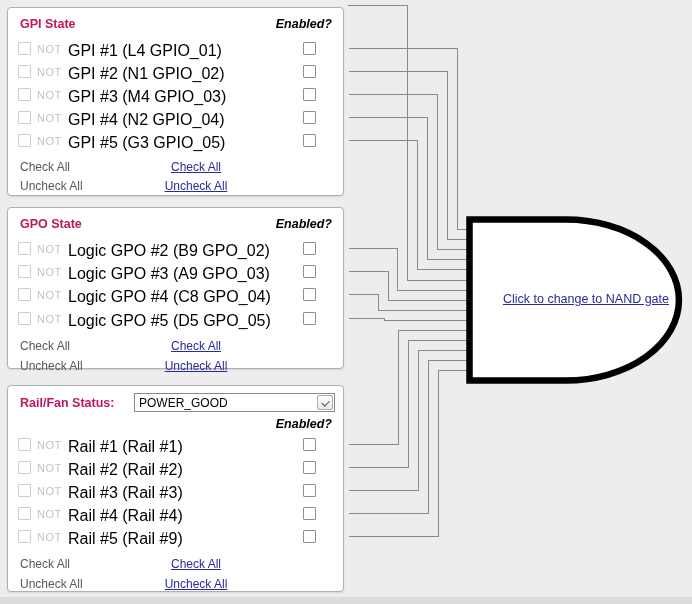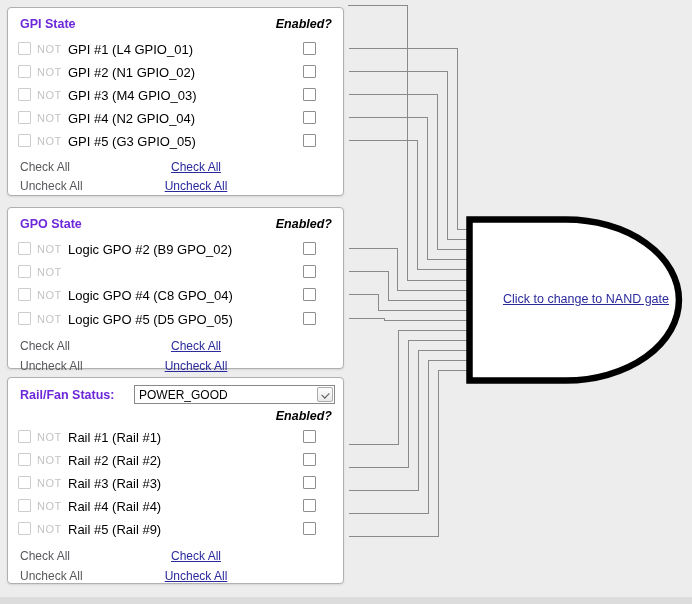--- a/index.html
+++ b/index.html
@@ -11,42 +11,42 @@
   }
   #wiring{position:absolute;left:0;top:0;z-index:1;}
   .panel{
     position:absolute;left:7px;width:337px;
     background:#ffffff;border:1px solid #b0b0b0;border-radius:4px;
     box-shadow:0 1px 2px rgba(0,0,0,0.10);
     z-index:2;box-sizing:border-box;
   }
   #gpi-panel{top:7px;height:189px;}
   #gpo-panel{top:207px;height:162px;}
-  #rail-panel{top:377px;height:207px;}
+  #rail-panel{top:385px;height:207px;}
   .panel-title{
     position:absolute;left:12px;top:8px;height:16px;line-height:16px;
-    font-size:12.5px;font-weight:bold;color:#6d28d9;white-space:nowrap;
+    font-size:12.5px;font-weight:bold;color:#be185d;white-space:nowrap;
   }
   .enabled-header{
     position:absolute;right:11px;height:16px;line-height:16px;
     font-size:12.5px;font-weight:bold;color:#000;font-style:italic;
   }
   .row{position:absolute;left:10px;width:322px;height:20px;}
   .cb{
     position:absolute;top:3px;width:13px;height:13px;box-sizing:border-box;
     background:#fff;border:1px solid #8f8f8f;border-radius:1px;
   }
   .not-cb{left:0;border-color:#cdcdcd;}
   .en-cb{left:285px;}
   .not-txt{
     position:absolute;left:19px;top:4px;font-size:11px;color:#c3c3c3;
     letter-spacing:0.5px;
   }
   .row-label{
-    position:absolute;left:50px;top:3px;font-size:13px;color:#000;
+    position:absolute;left:50px;top:3px;font-size:16px;color:#000;
     white-space:nowrap;
   }
   .checkall-muted{
     position:absolute;left:12px;height:16px;line-height:16px;
     font-size:12px;color:#58585d;white-space:nowrap;
   }
   .checkall-link{
     position:absolute;left:103px;width:170px;height:16px;line-height:16px;
     text-align:center;font-size:12px;color:#2a2a9c;
     text-decoration:underline;cursor:pointer;white-space:nowrap;
@@ -153,20 +153,21 @@
   <div class="rows" id="gpo-rows">
       <div class="row" style="top: 31px;">
         <span class="cb not-cb"></span>
         <span class="not-txt">NOT</span>
         <span class="row-label">Logic GPO #2 (B9 GPO_02)</span>
         <span class="cb en-cb"></span>
       </div>
       <div class="row" style="top: 54px;">
         <span class="cb not-cb"></span>
         <span class="not-txt">NOT</span>
+        <span class="row-label">Logic GPO #3 (A9 GPO_03)</span>
         <span class="cb en-cb"></span>
       </div>
       <div class="row" style="top: 77px;">
         <span class="cb not-cb"></span>
         <span class="not-txt">NOT</span>
         <span class="row-label">Logic GPO #4 (C8 GPO_04)</span>
         <span class="cb en-cb"></span>
       </div>
       <div class="row" style="top: 101px;">
         <span class="cb not-cb"></span>

